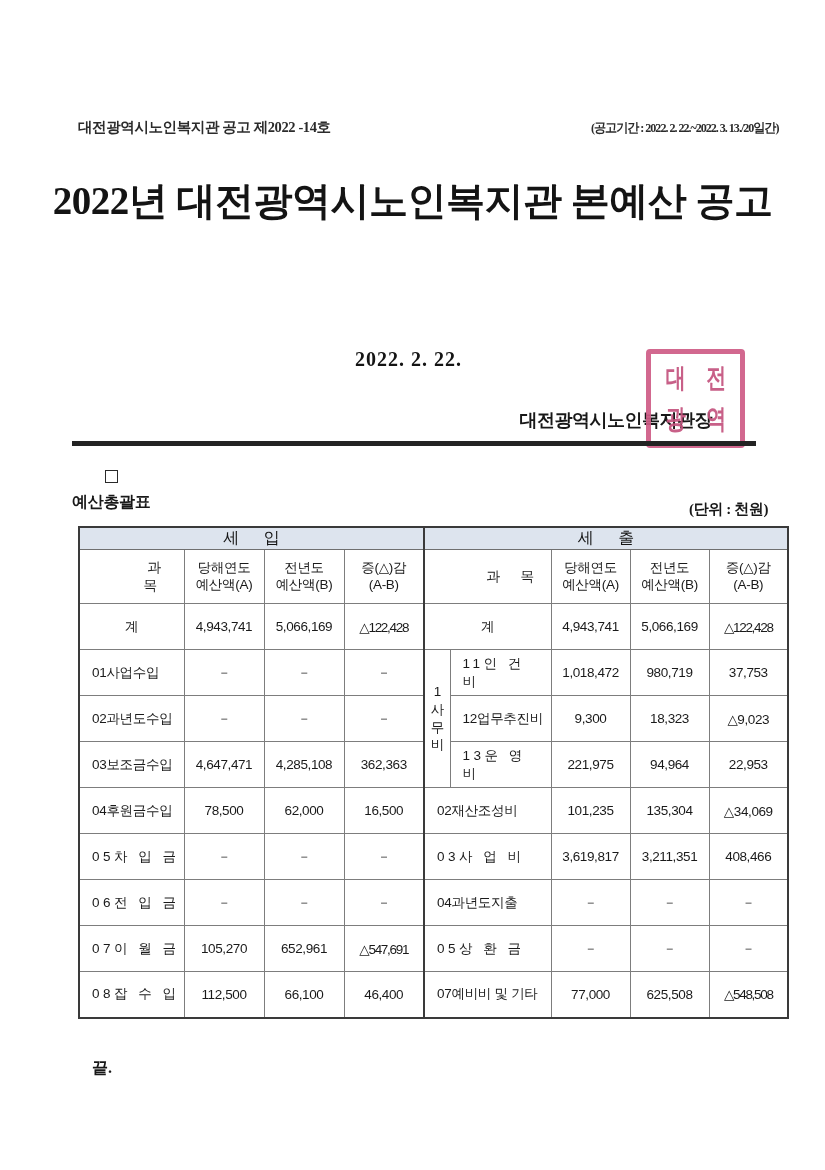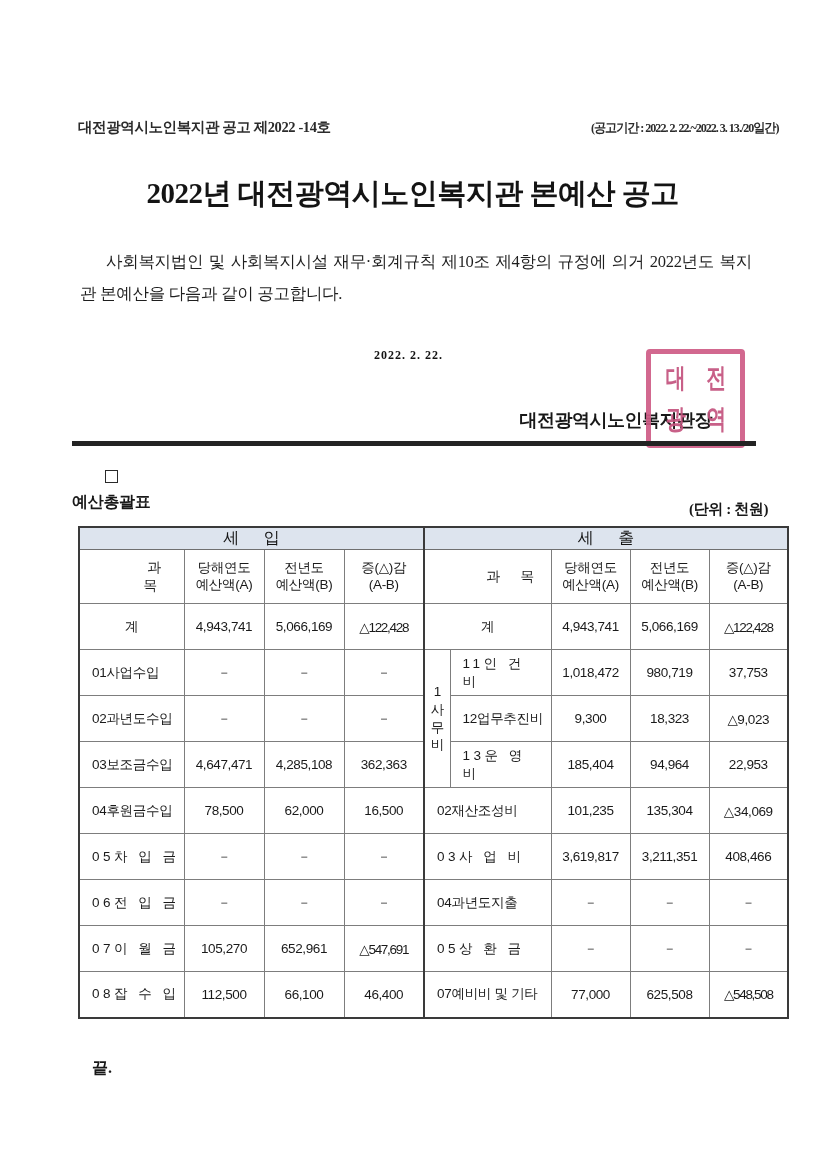--- a/index.html
+++ b/index.html
@@ -49,21 +49,21 @@
     white-space: nowrap;
   }
 
   
   .doc-title {
     position: absolute;
     top: 174px;
     left: 0;
     right: 0;
     text-align: center;
-    font-size: 29px;
+    font-size: 39px;
     font-weight: 700;
     letter-spacing: -0.5px;
     color: #141414;
   }
 
   
   .doc-body {
     position: absolute;
     top: 246px;
     left: 80px;
@@ -76,21 +76,21 @@
   }
   .doc-body .indent { display: inline-block; width: 26px; }
 
   
   .doc-date {
     position: absolute;
     top: 348px;
     left: 0;
     right: 8px;
     text-align: center;
-    font-size: 12px;
+    font-size: 20px;
     font-weight: 700;
     letter-spacing: 1px;
     color: #141414;
   }
   .signature {
     position: absolute;
     top: 408px;
     left: 0;
     width: 712px;
     text-align: right;
@@ -278,21 +278,20 @@
 
 <div class="page">
 
   <div class="doc-head">
     <div class="doc-no">대전광역시노인복지관 공고 제2022 -14호</div>
     <div class="notice-period">(공고기간 : 2022. 2. 22.~2022. 3. 13./20일간)</div>
   </div>
 
   <div class="doc-title">2022년 대전광역시노인복지관 본예산 공고</div>
 
-  <div class="doc-body"><span class="indent"></span><span>사회복지법인 및 사회복지시설 재무·회계규칙 제10조 제4항의 규정에 의거 2022년도 복지관 본예산을 다음과 같이 공고합니다.</span></div>
 
   <div class="doc-date">2022.  2.  22.</div>
   <div class="signature">대전광역시노인복지관장</div>
 
   <div class="seal">
     <span>대</span>
     <span>전</span>
     <span>광</span>
     <span>역</span>
   </div>
@@ -393,21 +392,21 @@
           <td class="num">18,323</td>
           <td class="num">△9,023</td>
         </tr>
 
         <tr>
           <td class="item">03보조금수입</td>
           <td class="num">4,647,471</td>
           <td class="num">4,285,108</td>
           <td class="num">362,363</td>
           <td class="item spread">13운 영 비</td>
-          <td class="num">185,404</td>
+          <td class="num">221,975</td>
           <td class="num">94,964</td>
           <td class="num">22,953</td>
         </tr>
 
         <tr>
           <td class="item">04후원금수입</td>
           <td class="num">78,500</td>
           <td class="num">62,000</td>
           <td class="num">16,500</td>
           <td class="item mid-split" colspan="2">02재산조성비</td>

